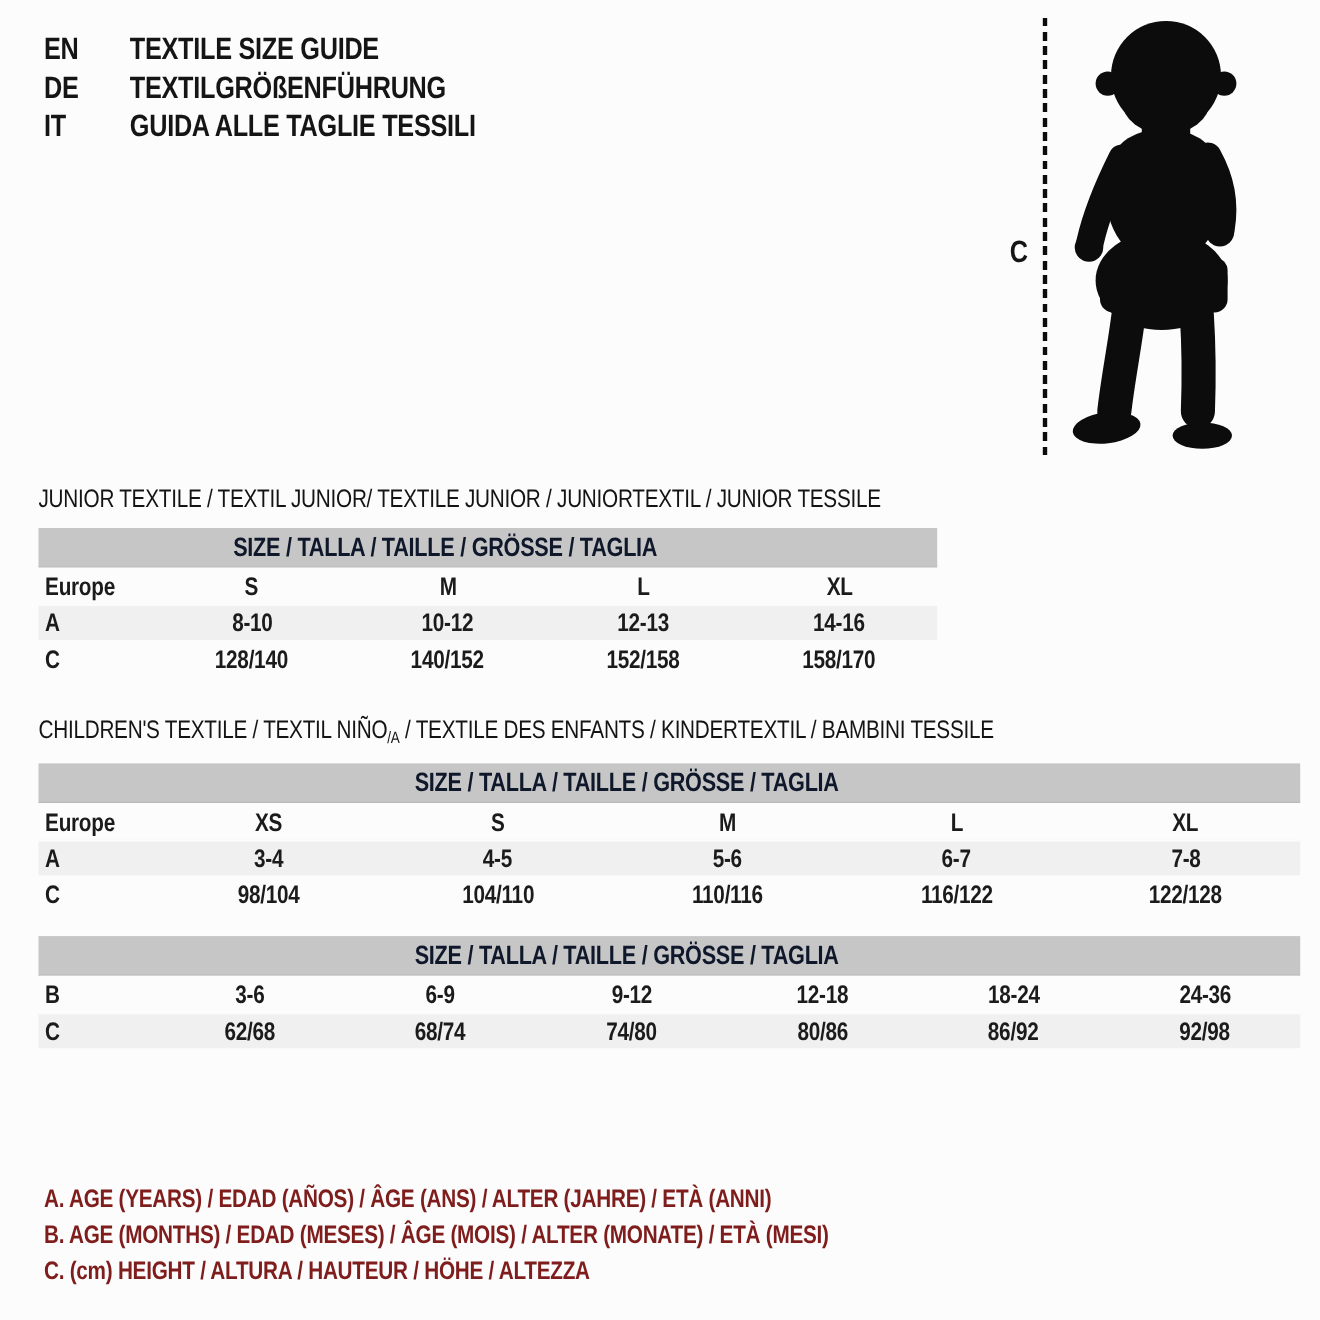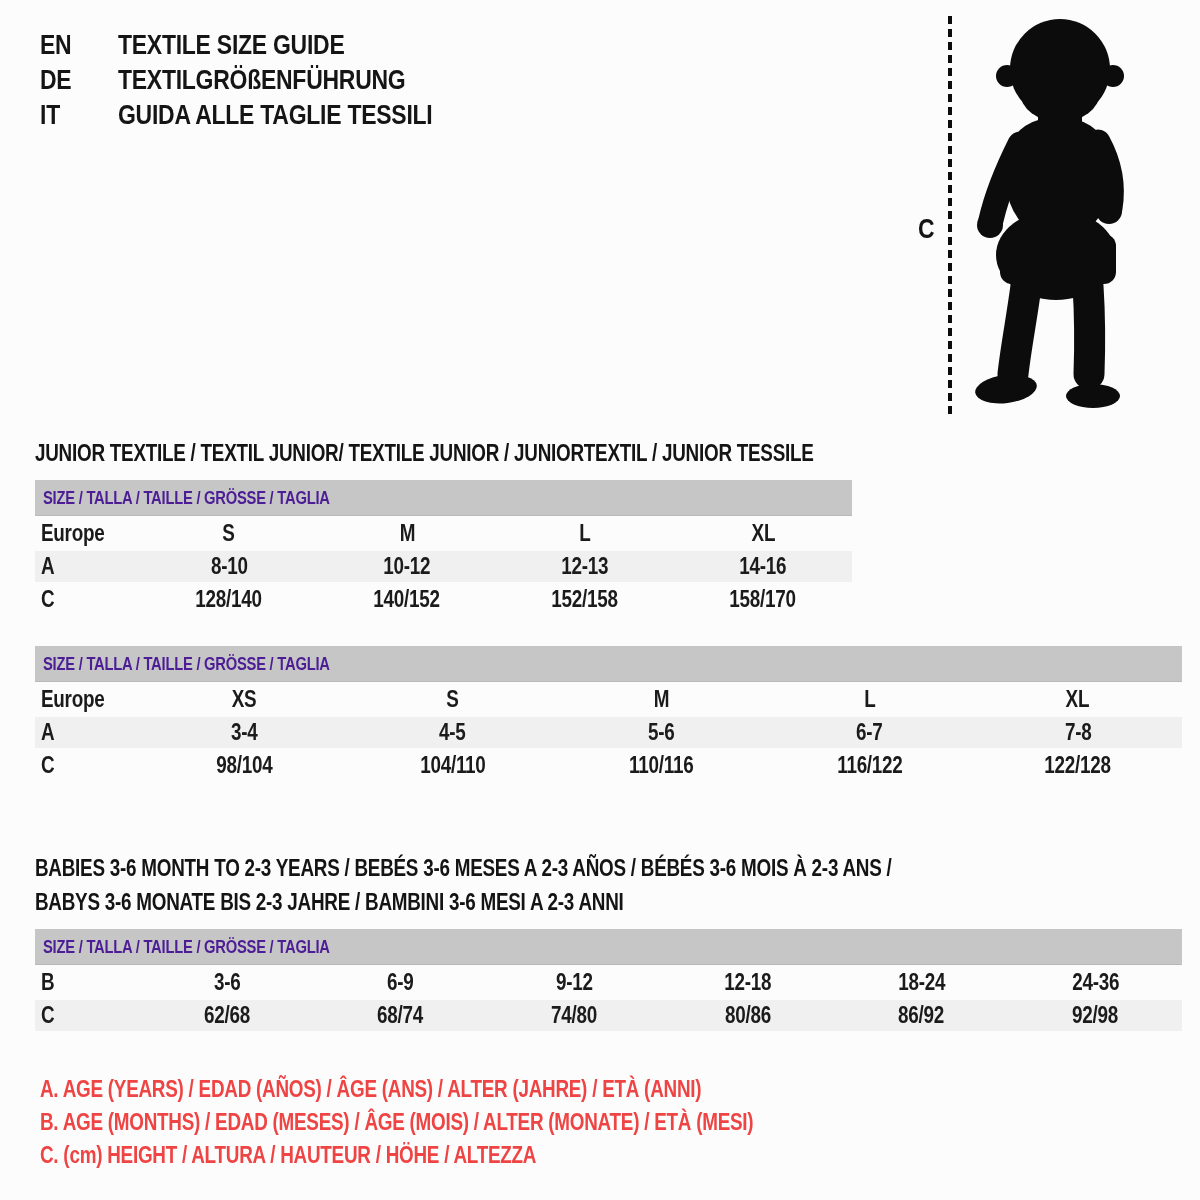--- a/index.html
+++ b/index.html
@@ -39,42 +39,42 @@
     background: repeating-linear-gradient(to bottom, #0c0c0c 0 8px, transparent 8px 13px);
   }
   .measure-c { position: absolute; left: 918px; top: 213px; font-weight: bold; font-size: 28px; color: #151515; }
   .baby-svg { position: absolute; left: 962px; top: 12px; width: 192px; height: 408px; }
 
   
   .tbl { position: absolute; left: 35px; }
   .tbl-0 { top: 436px; width: 817px; }
   .tbl-1 { top: 646px; width: 1147px; }
   .tbl-2 { top: 851px; width: 1147px; }
-  .tbl-title-line { font-weight: bold; font-size: 23px; line-height: 34px; color: #141414; }
+  .tbl-title-line { font-weight: normal; font-size: 23px; line-height: 34px; color: #141414; }
   .tbl-title { margin-bottom: 10px; }
   .sub { font-size: 15px; position: relative; top: 4px; letter-spacing: -0.3px; }
   .size-header {
     height: 36px; line-height: 36px;
     background: var(--header-bar, #c6c6c6);
     border-bottom: 1px solid #b9b9b9;
     padding-left: 8px; box-sizing: border-box;
-    font-weight: bold; font-size: 18px; color: #4c1d95;
+    font-weight: bold; font-size: 24px; color: #0f172a; text-align: center;
   }
   .trow {
     display: flex; height: 33px; align-items: center;
     border-top: 2px solid #fcfcfc; box-sizing: border-box;
     font-weight: bold; font-size: 23px; color: #1b1b1b;
   }
   .trow.shaded { background: var(--row-shade, #f0f0f0); }
   .tlabel { width: 105px; padding-left: 6px; box-sizing: border-box; }
   .tcell { flex: 1; text-align: center; }
 
   
   .legend { position: absolute; left: 40px; top: 1073px; }
-  .legend-line { font-weight: bold; font-size: 23px; line-height: 33px; color: #ef4444; }
+  .legend-line { font-weight: bold; font-size: 23px; line-height: 33px; color: #7f1d1d; }
 </style>
 </head>
 <body>
 
 <div class="page">
 
   <div class="langs">
       <div class="lang-row">
         <span class="lang-code cond">EN</span>
         <span class="cond">TEXTILE SIZE GUIDE</span>
@@ -143,20 +143,23 @@
           <div class="tlabel"><span class="cond">C</span></div>
           <div class="tcell"><span class="cond-c">128/140</span></div>
           <div class="tcell"><span class="cond-c">140/152</span></div>
           <div class="tcell"><span class="cond-c">152/158</span></div>
           <div class="tcell"><span class="cond-c">158/170</span></div>
         </div>
       </div>
   </section>
 
   <section class="tbl tbl-1">
+    <div class="tbl-title">
+        <div class="tbl-title-line"><span class="cond"><span>CHILDREN'S TEXTILE / TEXTIL NIÑO</span><span class="sub">/A</span><span> / TEXTILE DES ENFANTS / KINDERTEXTIL / BAMBINI TESSILE</span></span></div>
+      </div>
     <div class="size-header"><span class="cond">SIZE / TALLA / TAILLE / GRÖSSE / TAGLIA</span></div>
     <div>
         <div class="trow">
           <div class="tlabel"><span class="cond">Europe</span></div>
           <div class="tcell"><span class="cond-c">XS</span></div>
           <div class="tcell"><span class="cond-c">S</span></div>
           <div class="tcell"><span class="cond-c">M</span></div>
           <div class="tcell"><span class="cond-c">L</span></div>
           <div class="tcell"><span class="cond-c">XL</span></div>
         </div>
@@ -173,24 +176,20 @@
           <div class="tcell"><span class="cond-c">98/104</span></div>
           <div class="tcell"><span class="cond-c">104/110</span></div>
           <div class="tcell"><span class="cond-c">110/116</span></div>
           <div class="tcell"><span class="cond-c">116/122</span></div>
           <div class="tcell"><span class="cond-c">122/128</span></div>
         </div>
       </div>
   </section>
 
   <section class="tbl tbl-2">
-    <div class="tbl-title">
-        <div class="tbl-title-line"><span class="cond"><span>BABIES 3-6 MONTH TO 2-3 YEARS / BEBÉS 3-6 MESES A 2-3 AÑOS / BÉBÉS 3-6 MOIS À 2-3 ANS /</span></span></div>
-        <div class="tbl-title-line"><span class="cond"><span>BABYS 3-6 MONATE BIS 2-3 JAHRE / BAMBINI 3-6 MESI A 2-3 ANNI</span></span></div>
-      </div>
     <div class="size-header"><span class="cond">SIZE / TALLA / TAILLE / GRÖSSE / TAGLIA</span></div>
     <div>
         <div class="trow">
           <div class="tlabel"><span class="cond">B</span></div>
           <div class="tcell"><span class="cond-c">3-6</span></div>
           <div class="tcell"><span class="cond-c">6-9</span></div>
           <div class="tcell"><span class="cond-c">9-12</span></div>
           <div class="tcell"><span class="cond-c">12-18</span></div>
           <div class="tcell"><span class="cond-c">18-24</span></div>
           <div class="tcell"><span class="cond-c">24-36</span></div>

